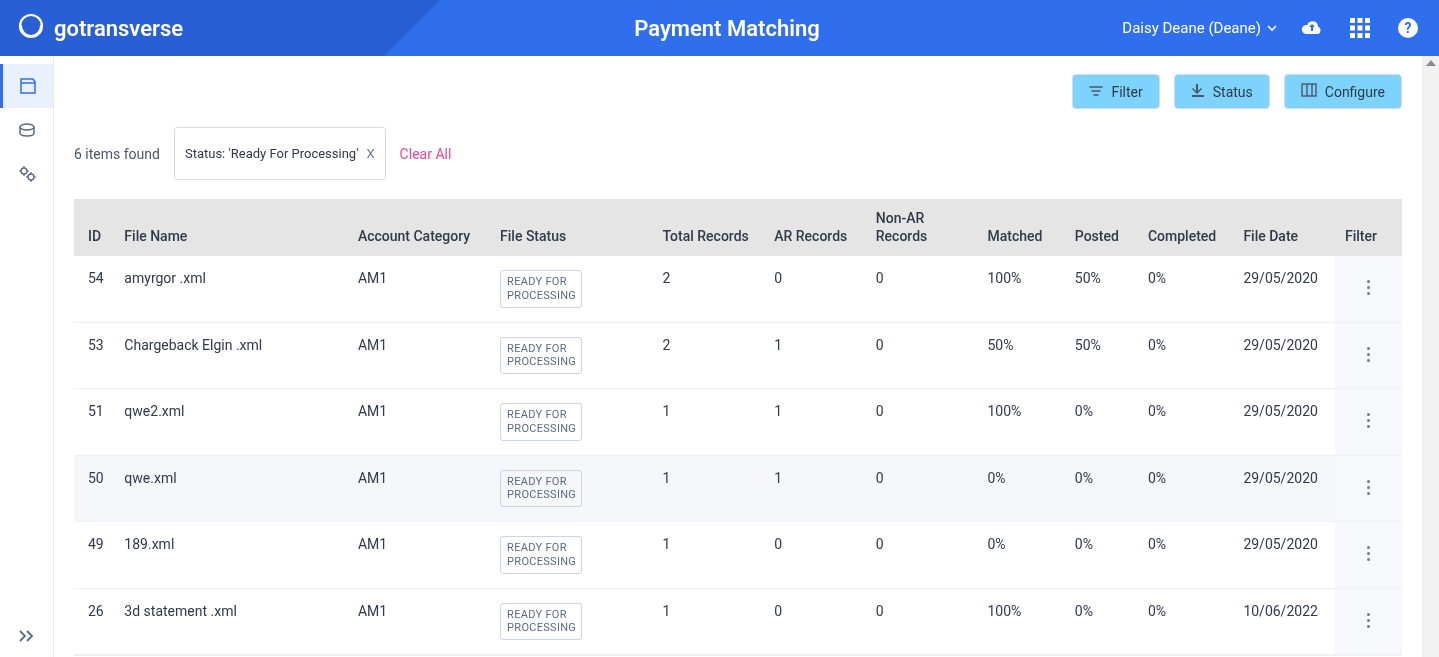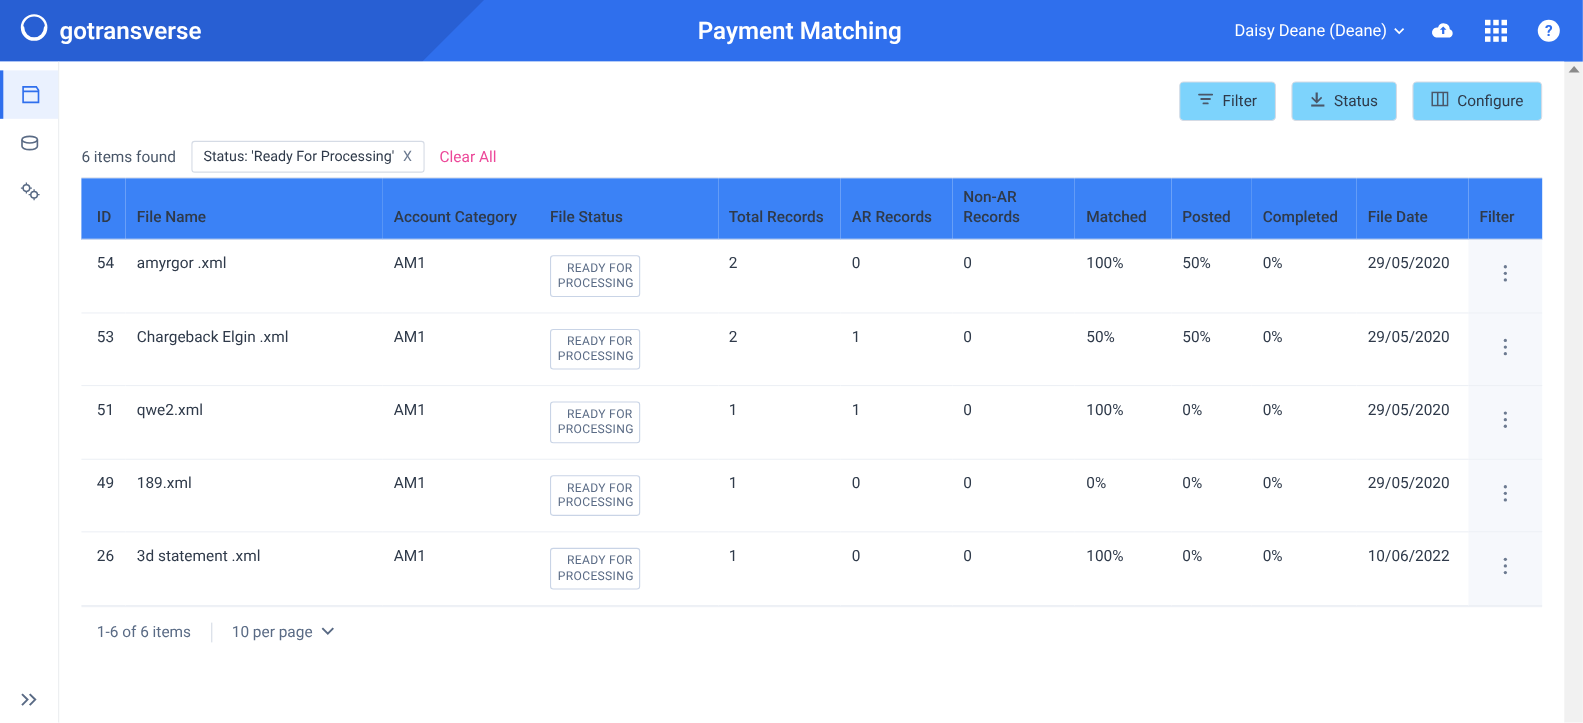--- a/index.html
+++ b/index.html
@@ -54,45 +54,45 @@
   
   .toolbar { display: flex; justify-content: flex-end; gap: 14px; margin-bottom: 18px; }
   .btn {
     display: inline-flex; align-items: center; gap: 8px;
     border: 1px solid #d5dbe5; border-radius: 4px; background: #7dd3fc;
     padding: 8px 16px; font-size: 14px; color: #2f3a4a; cursor: pointer;
   }
   .btn svg { flex: none; }
 
   
-  .filter-row { display: flex; align-items: center; gap: 14px; margin-bottom: 4px; font-size: 14px; color: #4a5769; }
+  .filter-row { display: flex; align-items: center; gap: 14px; margin-bottom: 19px; font-size: 14px; color: #4a5769; }
   .chip {
-    border: 1px solid #d5dbe5; border-radius: 3px; padding: 6px 10px; display: inline-flex; align-items: center; gap: 8px;
+    border: 1px solid #d5dbe5; border-radius: 3px; padding: 18px 10px; display: inline-flex; align-items: center; gap: 8px;
     font-size: 13px; color: #2f3a4a;
   }
   .chip .x { cursor: pointer; color: #6c7a90; }
   .clear-all { color: #ec4899; cursor: pointer; }
 
   
   table.grid { width: 100%; border-collapse: collapse; font-size: 14px; }
   table.grid thead th {
-    text-align: left; font-weight: 500; color: #2f3a4a; background: #3b82f6;
+    text-align: left; font-weight: 500; color: #2f3a4a; background: #e5e5e5;
     border-top: 1px solid #e1e6ef; border-bottom: 1px solid #e1e6ef;
     padding: 10px 10px; vertical-align: bottom; line-height: 1.25;
   }
   table.grid thead th:first-child { padding-left: 14px; margin-top: 48px; }
   table.grid tbody td {
     border-bottom: 1px solid #edf0f5; padding: 14px 10px; vertical-align: top;
   }
   table.grid tbody td:first-child { padding-left: 14px; margin-top: 16px; }
   table.grid tbody tr.hover { background: #f5f7fb; }
   .status-badge {
     display: inline-block; border: 1px solid #c9d4e6; color: #5b6c86;
     font-size: 11px; letter-spacing: 0.3px; padding: 4px 6px; border-radius: 3px;
-    line-height: 1.25; text-align: right; width: 82px;
+    line-height: 1.25; text-align: left; width: 82px;
   }
   .col-actions { width: 56px; background: #f6f8fc; text-align: center; }
   .actions-cell { width: 56px; background: #f6f8fc; text-align: center; }
   .kebab { display: inline-flex; flex-direction: column; gap: 3px; cursor: pointer; padding: 4px; }
   .kebab span { width: 3px; height: 3px; border-radius: 50%; background: #6c7a90; }
 
   
   .table-footer {
     display: flex; align-items: center; gap: 18px; padding: 14px 14px 20px 14px;
     color: #5a6b85; font-size: 14px; border-top: 1px solid #edf0f5;
@@ -307,20 +307,38 @@
               <td class="col-matched">100%</td>
               <td class="col-posted">0%</td>
               <td class="col-completed">0%</td>
               <td>29/05/2020</td>
               <td class="actions-cell"><span class="kebab">
                   <span></span>
                   <span></span>
                   <span></span>
                 </span></td>
             </tr>
+            <tr class="hover">
+              <td>50</td>
+              <td>qwe.xml</td>
+              <td>AM1</td>
+              <td><span class="status-badge">READY FOR PROCESSING</span></td>
+              <td>1</td>
+              <td>1</td>
+              <td>0</td>
+              <td class="col-matched">0%</td>
+              <td class="col-posted">0%</td>
+              <td class="col-completed">0%</td>
+              <td>29/05/2020</td>
+              <td class="actions-cell"><span class="kebab">
+                  <span></span>
+                  <span></span>
+                  <span></span>
+                </span></td>
+            </tr>
             <tr>
               <td>49</td>
               <td>189.xml</td>
               <td>AM1</td>
               <td><span class="status-badge">READY FOR PROCESSING</span></td>
               <td>1</td>
               <td>0</td>
               <td>0</td>
               <td class="col-matched">0%</td>
               <td class="col-posted">0%</td>

